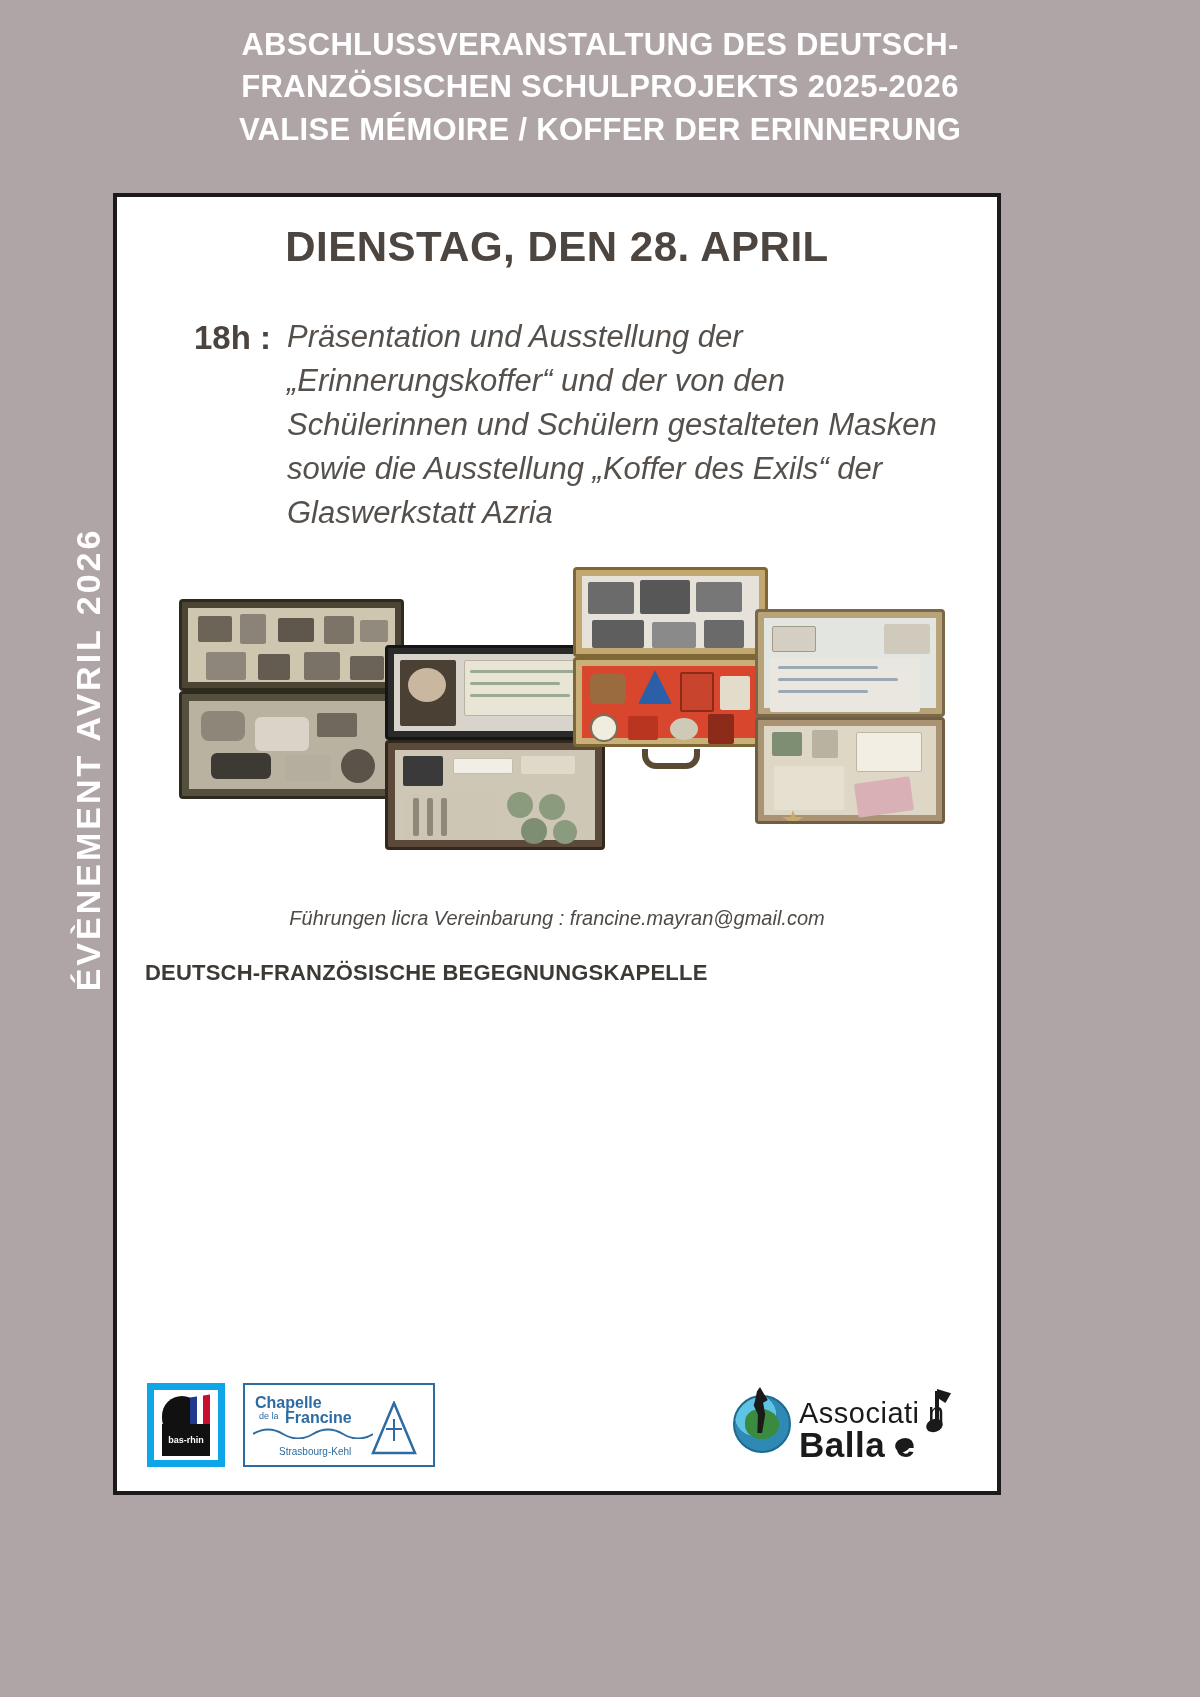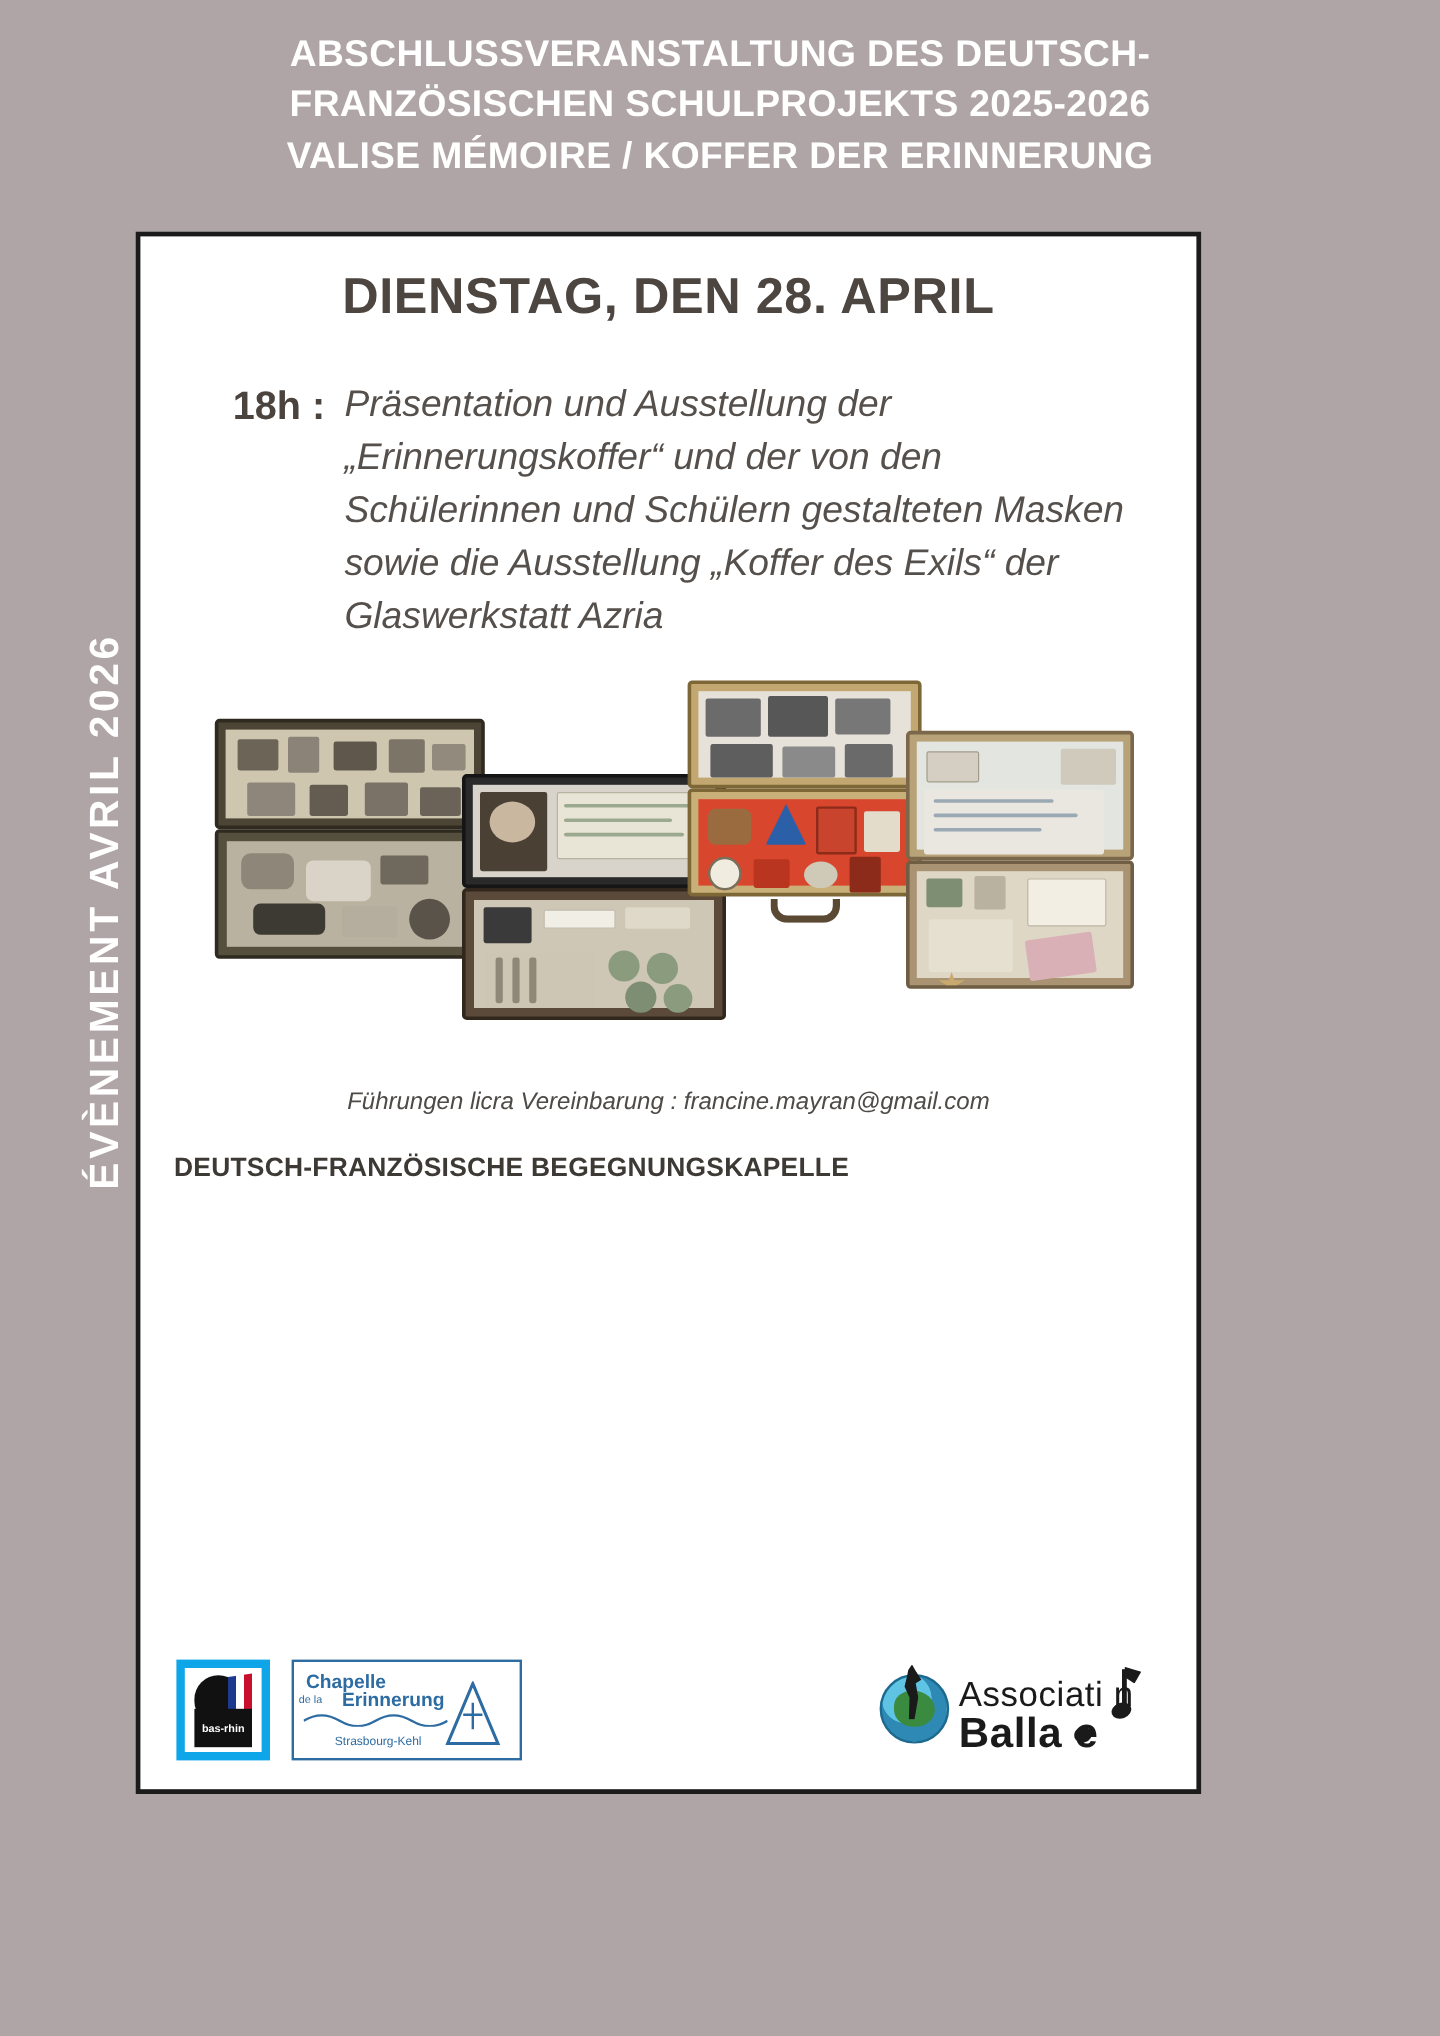--- a/index.html
+++ b/index.html
@@ -240,21 +240,21 @@
   }
 
   .logo-chapelle {
     position: absolute;
     left: 126px; top: 2px;
     width: 192px; height: 84px;
     border: 2px solid #2d6ca2;
     background: #fff;
   }
   .ch-l1 { position: absolute; left: 10px; top: 9px; font-size: 16px; color: #2d6ca2; font-weight: bold; }
-  .ch-l2 { position: absolute; left: 4px; top: 26px; font-size: 9px; color: #2d6ca2; }
+  .ch-l2 { position: absolute; left: 14px; top: 26px; font-size: 9px; color: #2d6ca2; }
   .ch-l3 { position: absolute; left: 40px; top: 24px; font-size: 16px; color: #2d6ca2; font-weight: bold; }
   .ch-l4 { position: absolute; left: 34px; bottom: 8px; font-size: 10px; color: #2d6ca2; }
   .ch-wave {
     position: absolute; left: 8px; bottom: 26px; width: 120px; height: 14px;
   }
   .ch-house {
     position: absolute; right: 16px; bottom: 10px; width: 46px; height: 54px;
   }
 
   .logo-ballade {
@@ -444,21 +444,21 @@
     <div class="logo-licra">
       <div class="licra-head"></div>
       <div class="licra-flag"></div>
       <div class="licra-name">licra</div>
       <div class="licra-sub">bas-rhin</div>
     </div>
 
     <div class="logo-chapelle">
       <div class="ch-l1">Chapelle</div>
       <div class="ch-l2">de la</div>
-      <div class="ch-l3">Erinnerung</div>
+      <div class="ch-l3">Francine</div>
       <svg class="ch-wave" viewBox="0 0 120 14">
         <path d="M0 9 Q15 0 30 9 T60 9 T90 9 T120 9" fill="none" stroke="#2d6ca2" stroke-width="2"></path>
       </svg>
       <div class="ch-l4">Strasbourg-Kehl</div>
       <svg class="ch-house" viewBox="0 0 46 54">
         <path d="M23 2 L44 52 L2 52 Z" fill="none" stroke="#2d6ca2" stroke-width="2.5"></path>
         <path d="M23 18 L23 40 M15 28 L31 28" stroke="#2d6ca2" stroke-width="2"></path>
       </svg>
     </div>
 

